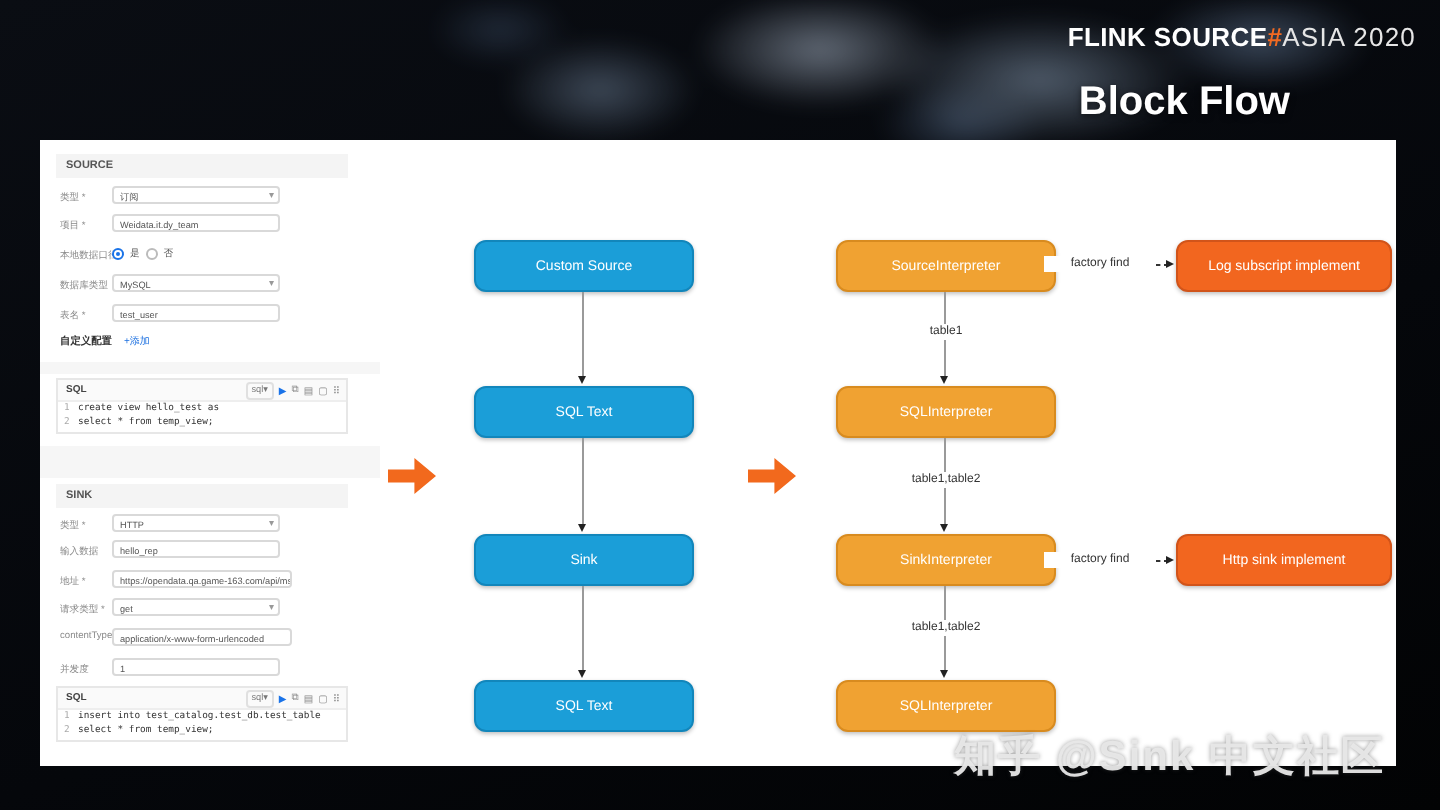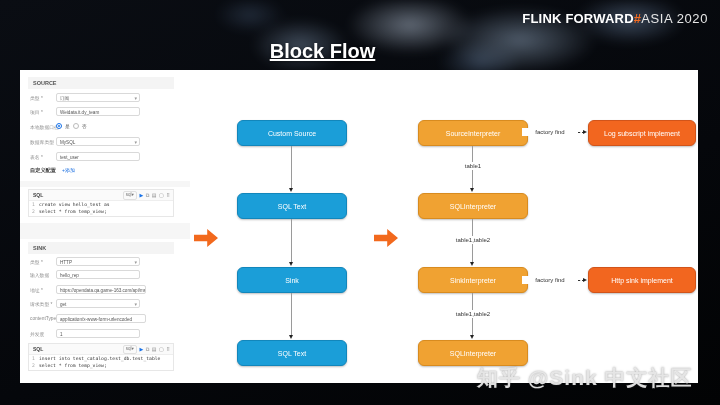--- a/index.html
+++ b/index.html
@@ -13,22 +13,22 @@
       radial-gradient(70px 38px at 300px 45px, rgba(150,175,205,.45), transparent 70%),
       radial-gradient(90px 42px at 410px 25px, rgba(200,215,235,.55), transparent 70%),
       radial-gradient(110px 48px at 520px 40px, rgba(175,200,228,.5), transparent 70%),
       radial-gradient(80px 36px at 630px 20px, rgba(140,170,210,.45), transparent 70%),
       radial-gradient(60px 30px at 480px 62px, rgba(120,150,190,.4), transparent 70%),
       radial-gradient(50px 26px at 250px 15px, rgba(90,115,150,.35), transparent 70%);}
   .brand{position:absolute;top:11px;right:12px;font-size:13px;color:#fff;letter-spacing:.2px;white-space:nowrap;}
   .brand b{font-weight:700;}
   .brand .hash{color:#f26a21;font-weight:700;}
   .brand .rest{font-weight:400;color:#e6e6e6;letter-spacing:.6px;margin-top:16px;}
-  .title{position:absolute;top:40px;left:0;width:645px;text-align:center;color:#fff;
-         font-size:20px;font-weight:700;text-shadow:0 1px 3px rgba(0,0,0,.6);text-decoration:underline;}
+  .title{position:absolute;top:40px;left:0;width:645px;text-align:right;color:#fff;
+         font-size:20px;font-weight:700;text-shadow:0 1px 3px rgba(0,0,0,.6);}
   .panel{position:absolute;left:20px;top:70px;width:678px;height:313px;background:#fff;}
   .band{position:absolute;background:#efefef;opacity:.55;}
   
   .secbar{position:absolute;left:28px;width:146px;height:12px;background:#f4f4f4;
           font-size:5.5px;line-height:12px;color:#555;font-weight:700;padding-left:5px;box-sizing:border-box;}
   .row{position:absolute;left:28px;width:146px;height:11px;}
   .flabel{position:absolute;left:2px;top:2px;font-size:4.8px;color:#8a8a8a;white-space:nowrap;}
   .fctl{position:absolute;left:28px;top:0;width:84px;height:9px;background:#fff;border:1px solid #d9d9d9;
         border-radius:2px;font-size:4.6px;line-height:9px;color:#555;padding:0 3px;box-sizing:border-box;
         white-space:nowrap;overflow:hidden;}
@@ -64,21 +64,21 @@
             clip-path:polygon(0 32%,55% 32%,55% 0,100% 50%,55% 100%,55% 68%,0 68%);}
   .watermark{position:absolute;left:477px;top:364px;font-size:21px;color:rgba(232,232,232,.95);
              font-weight:700;white-space:nowrap;text-shadow:0 0 2px rgba(60,60,60,.5);letter-spacing:1px;}
 </style>
 </head>
 <body>
 
 <div class="stage">
   <div class="bgfx"></div>
 
-  <div class="brand"><b>FLINK FORWARD</b><span class="hash">#</span><span class="rest">ASIA 2020</span></div>
+  <div class="brand"><b>FLINK SOURCE</b><span class="hash">#</span><span class="rest">ASIA 2020</span></div>
   <div class="title">Block Flow</div>
 
   <div class="panel"></div>
   <div class="band abs" style="left:20px;top:181px;width:170px;height:6px;"></div>
   <div class="band abs" style="left:20px;top:223px;width:170px;height:16px;"></div>
 
   <div class="secbar" style="top:77px;">SOURCE</div>
 
   <div class="row" style="top:93px;">
     <span class="flabel">类型 *</span>

